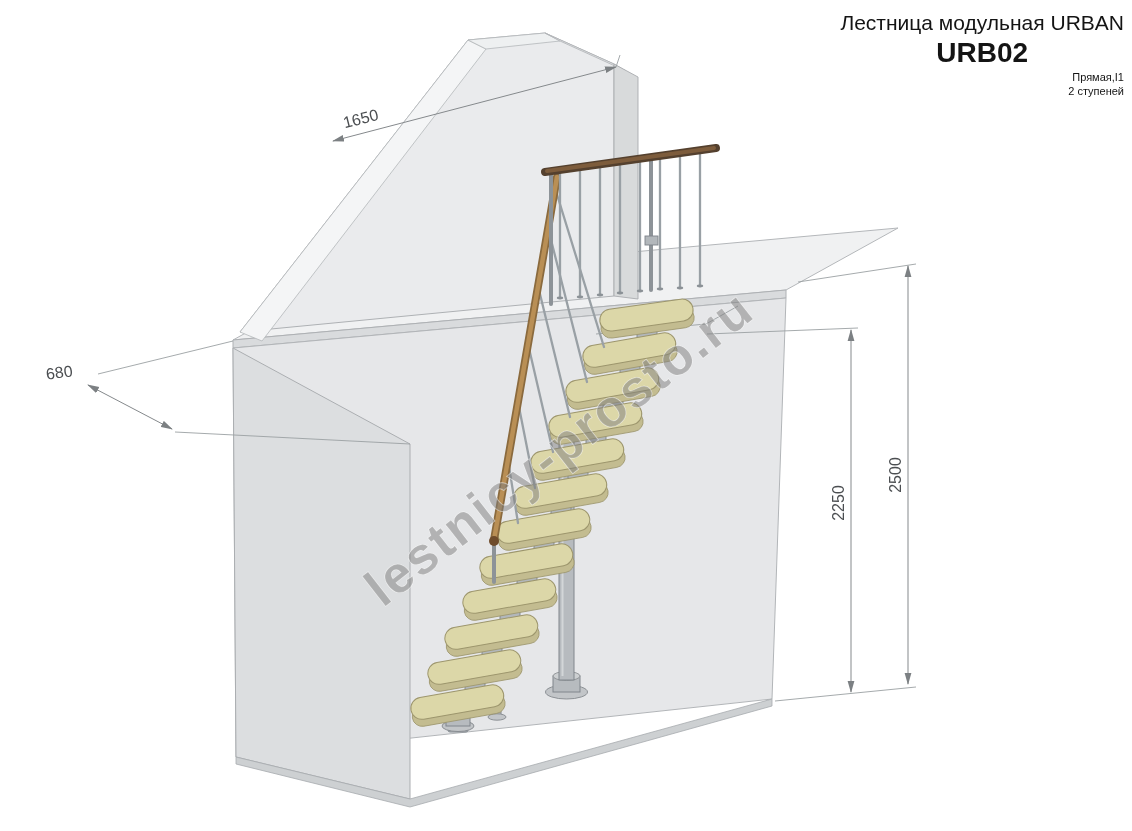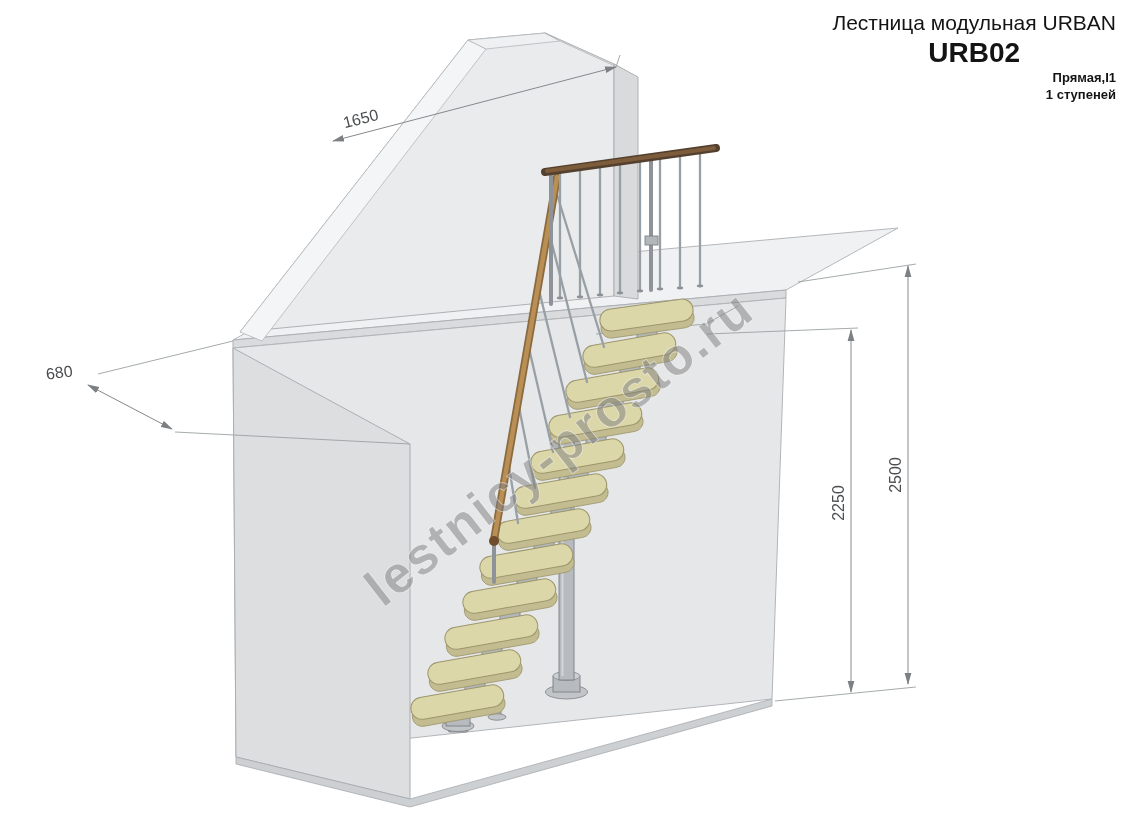--- a/index.html
+++ b/index.html
@@ -39,24 +39,24 @@
   
   .dimline{stroke:#85898c;stroke-width:1;fill:none;}
   .extline{stroke:#9ba0a3;stroke-width:0.9;fill:none;}
   .dimtext{font-size:16px;fill:#4b4e51;}
 
   
   .wm{font-size:52px;font-weight:bold;letter-spacing:2px;fill:rgba(125,125,125,0.5);
       stroke:rgba(255,255,255,0.6);stroke-width:1px;paint-order:stroke;}
 
   
-  .titleblock{position:absolute;top:10px;right:16px;text-align:right;color:#141414;}
+  .titleblock{position:absolute;top:10px;right:8px;text-align:right;color:#141414;}
   .tb-line1{font-size:21px;line-height:1.25;}
   .tb-model{font-size:28px;font-weight:bold;line-height:1.2;text-align:center;}
-  .tb-sub{font-size:13px;line-height:1.3;font-weight:bold;}
+  .tb-sub{font-size:11px;line-height:1.3;}
 </style>
 </head>
 <body>
 
 <div class="stage">
 
 <svg width="1132" height="831" viewBox="0 0 1132 831">
   <defs>
     <marker id="arr" viewBox="0 0 12 8" refX="11" refY="4" markerWidth="12" markerHeight="8" orient="auto-start-reverse" markerUnits="userSpaceOnUse">
       <path d="M12,4 L0,0.6 L0,7.4 Z" fill="#7c8083"></path>
@@ -240,16 +240,16 @@
     <text class="dimtext" transform="translate(844,503) rotate(-90)" text-anchor="middle">2250</text>
   </g>
 
   <text class="wm" transform="translate(570,462) rotate(-38)" text-anchor="middle">lestnicy-prosto.ru</text>
 </svg>
 
 <div class="titleblock">
   <div class="tb-line1">Лестница модульная URBAN</div>
   <div class="tb-model">URB02</div>
   <div class="tb-sub">Прямая,I1</div>
-  <div class="tb-sub">1 ступеней</div>
+  <div class="tb-sub">2 ступеней</div>
 </div>
 
 </div>
 
 </body></html>

